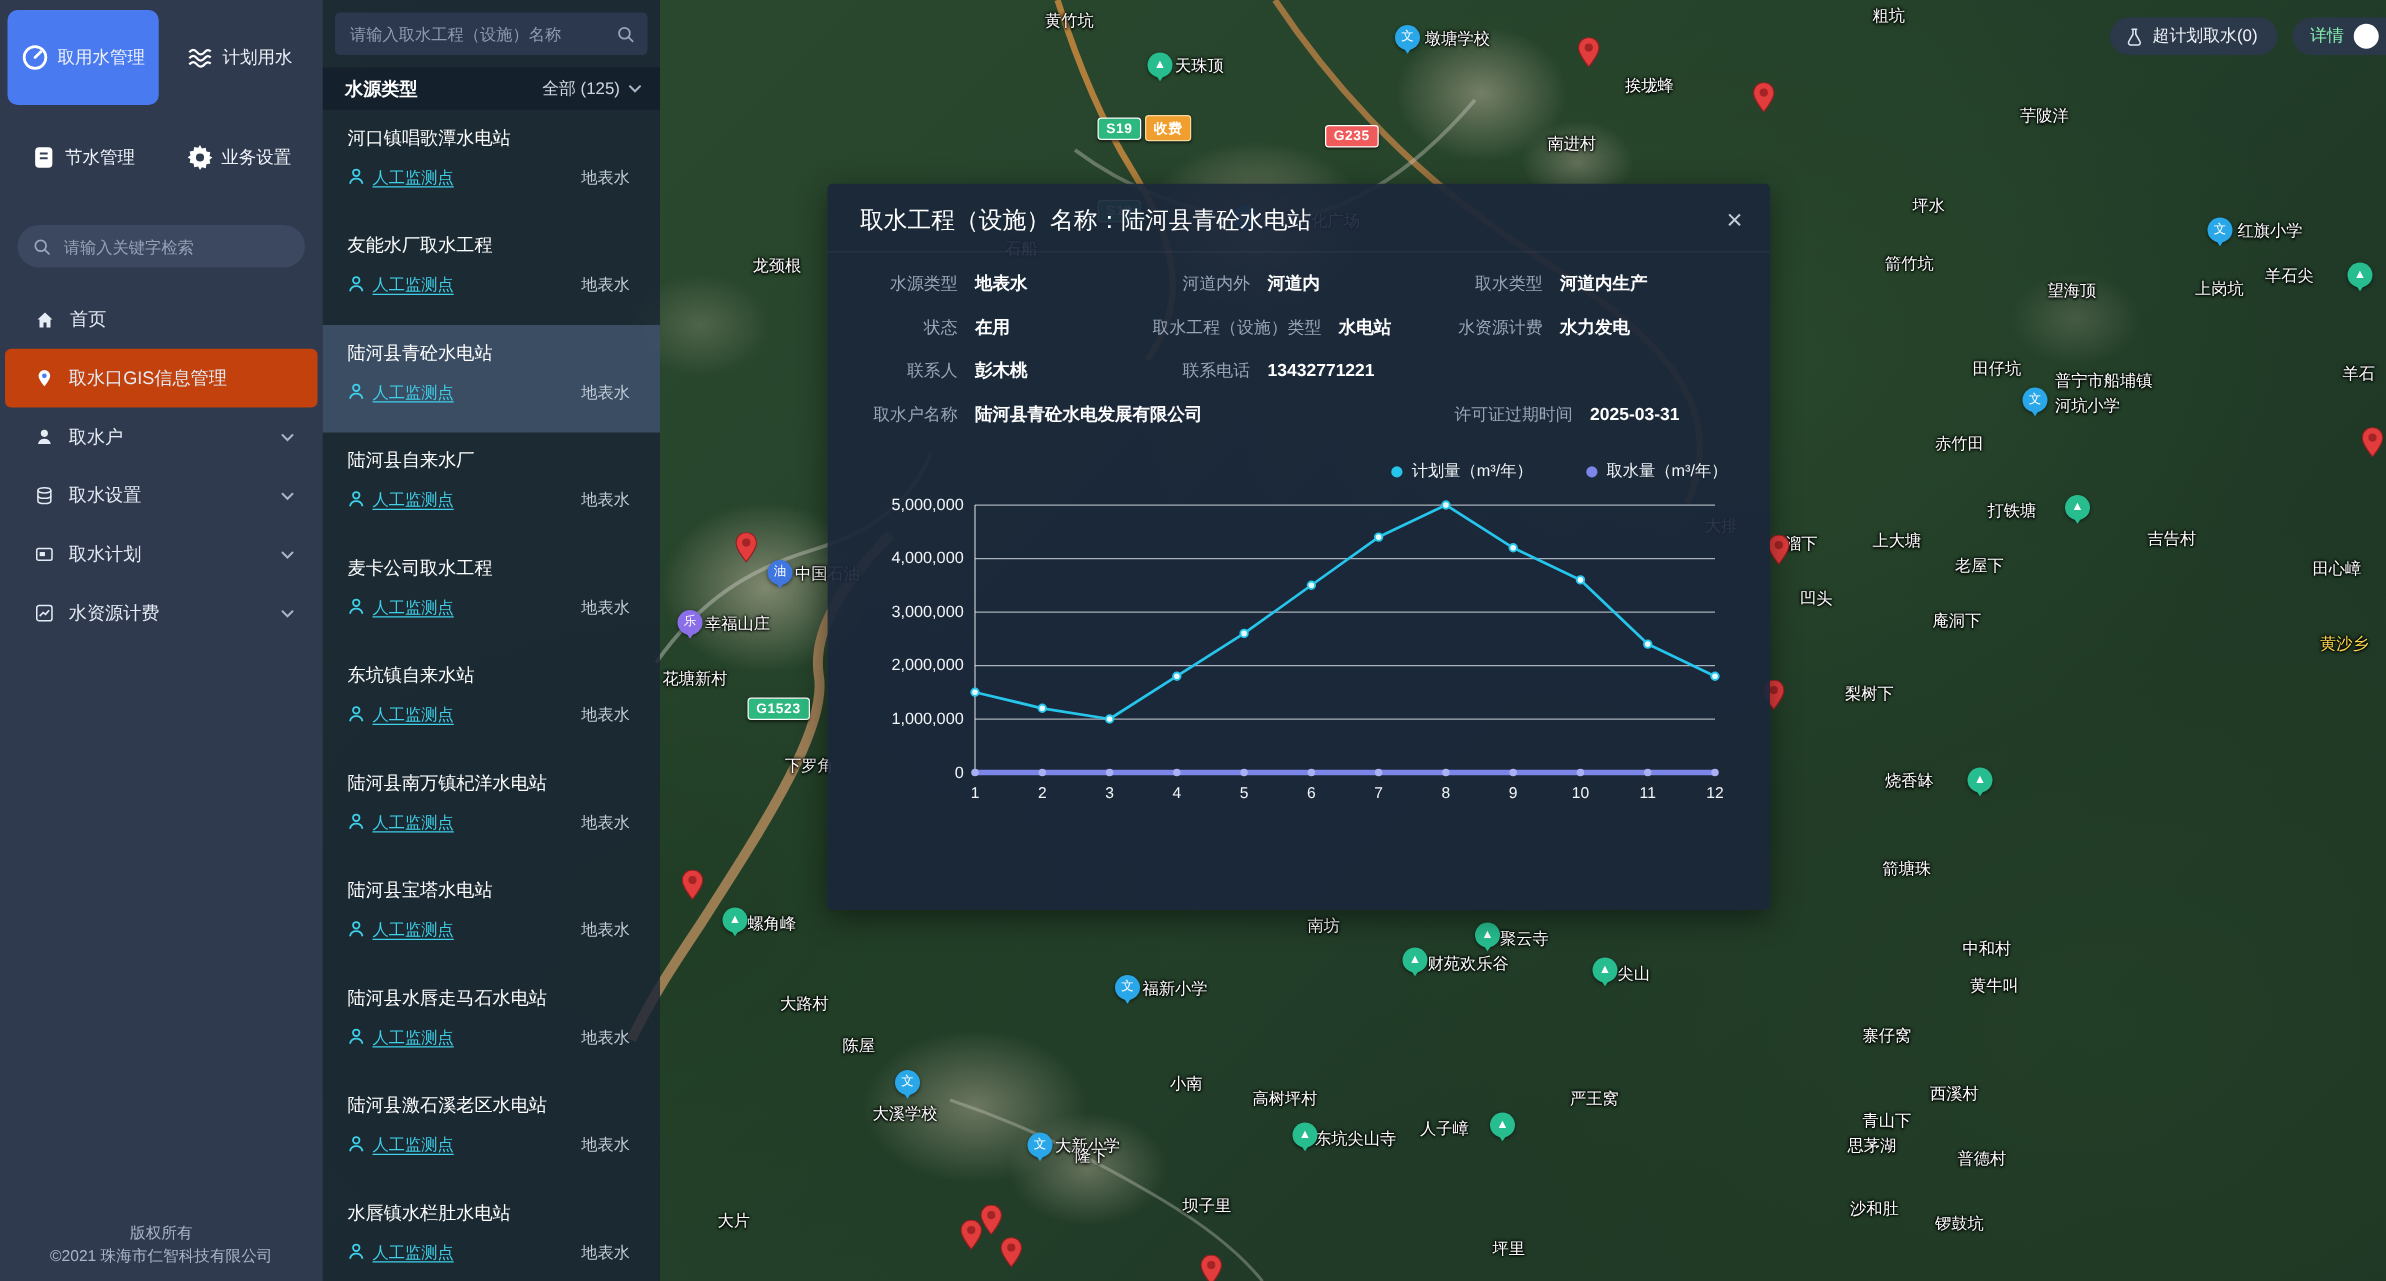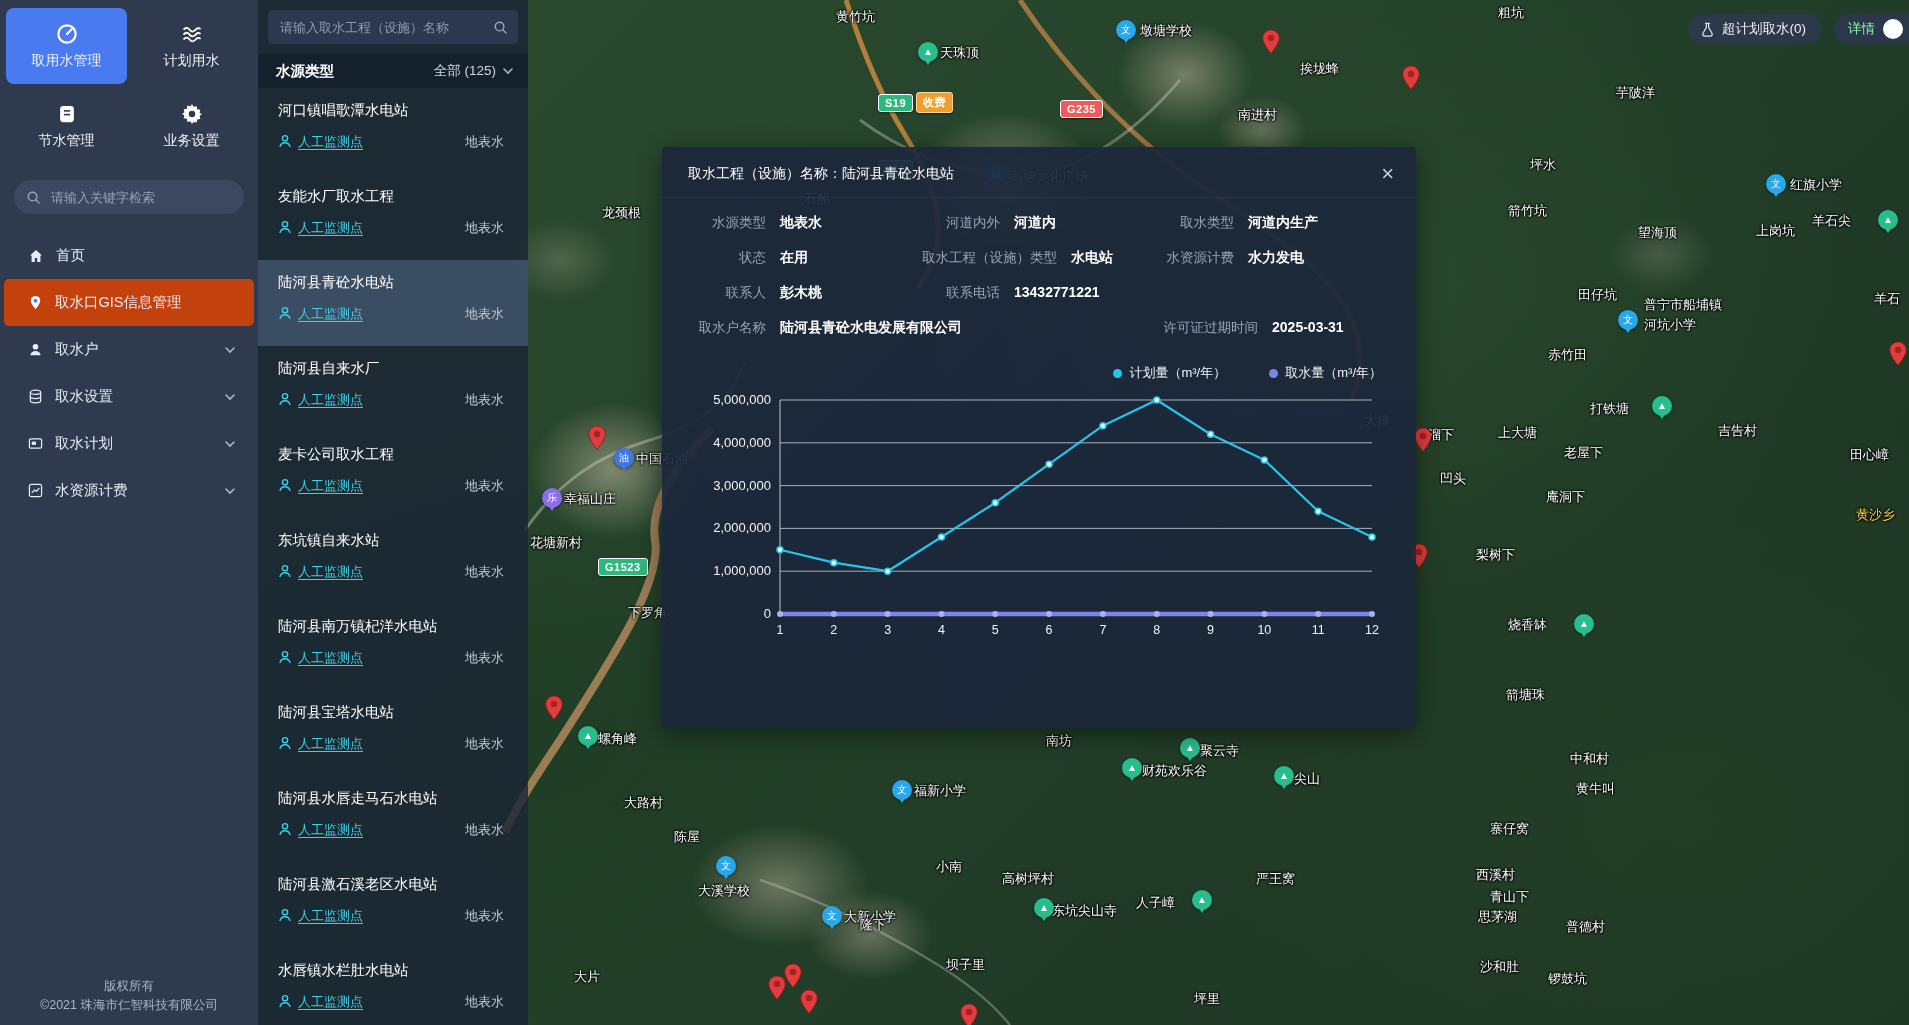--- a/index.html
+++ b/index.html
@@ -35,21 +35,21 @@
   .redpin{position:absolute;width:18px;height:24px;}
   .badge{position:absolute;font-size:11px;font-weight:bold;color:#fff;padding:2px 6px;border-radius:3px;
     box-shadow:0 1px 2px rgba(0,0,0,.5);letter-spacing:.5px;}
   .badge.green{background:#2db87f;border:1px solid #fff;}
   .badge.orange{background:#f09f2e;border:1px solid #f7d9a0;color:#fff;}
   .badge.red{background:#ef5a5a;border:1px solid #fff;}
 
   
   #sidebar{position:absolute;left:0;top:0;width:258px;height:1025px;background:#2f3a4f;z-index:30;}
   #nav-modules{display:grid;grid-template-columns:1fr 1fr;gap:4px;padding:8px 6px 0 6px;}
-  .module{height:76px;border-radius:8px;display:flex;flex-direction:column;align-items:center;
+  .module{height:76px;border-radius:8px;display:flex;flex-direction:row;align-items:center;
     justify-content:center;gap:7px;cursor:pointer;}
   .module.active{background:#4a7af0;}
   .mlabel{font-size:14px;color:#eef2f8;}
   .mico{height:22px;display:flex;align-items:center;}
   #sb-search{margin:16px 14px 6px 14px;height:34px;background:#3c4760;border-radius:17px;
     display:flex;align-items:center;padding:0 12px;gap:8px;}
   #sb-search input{flex:1;background:transparent;border:none;outline:none;color:#dfe6f0;font-size:13px;}
   #sb-search input::placeholder{color:#95a1b5;}
   #menu{margin-top:18px;}
   .mi{height:47px;display:flex;align-items:center;padding:0 18px 0 24px;gap:12px;cursor:pointer;
@@ -84,21 +84,21 @@
     align-items:center;gap:7px;padding:0 16px 0 12px;color:#eef2f8;font-size:13.5px;cursor:pointer;}
   #detail-pill{height:30px;background:rgba(44,56,77,.92);border-radius:16px 0 0 16px;display:flex;
     align-items:center;gap:8px;padding:0 6px 0 14px;color:#86efac;font-size:13.5px;cursor:pointer;}
   #toggle-knob{width:20px;height:20px;border-radius:50%;background:#fff;}
 
   
   #modal{position:absolute;left:662px;top:147px;width:754px;height:581px;z-index:25;
     background:rgba(27,39,58,.93);border-radius:4px;box-shadow:0 6px 24px rgba(0,0,0,.45);}
   #modal-head{display:flex;align-items:center;padding:16px 22px 12px 26px;
     border-bottom:1px solid rgba(255,255,255,.06);}
-  #modal-title{color:#fff;font-size:14px;}
+  #modal-title{color:#fff;font-size:19px;}
   #modal-close{margin-left:auto;color:#c4cdd9;font-size:22px;line-height:1;cursor:pointer;}
   #modal-fields{padding:16px 26px 0 26px;}
   .mrow{display:flex;margin-bottom:17px;}
   .mcell{flex:1;display:flex;align-items:baseline;min-width:0;}
   .mcell.wide{flex:2.1;}
   .flab{color:#98a5b8;font-size:13.5px;text-align:right;min-width:78px;flex-shrink:0;}
   .fval{color:#fff;font-size:14px;font-weight:bold;margin-left:14px;white-space:nowrap;}
   #chart-block{padding:6px 20px 0 20px;}
   #chart-legend{display:flex;justify-content:flex-end;gap:43px;padding-right:14px;margin:4px 0 10px 0;}
   .lg-item{display:flex;align-items:center;gap:7px;color:#f2f5f8;font-size:13px;}
@@ -147,21 +147,21 @@
         <span class="map-label" style="left: 1564px; top: 444px;">老屋下</span>
         <span class="map-label" style="left: 1440px; top: 470px;">凹头</span>
         <span class="map-label" style="left: 1546px; top: 488px;">庵洞下</span>
         <span class="map-label" style="left: 1476px; top: 546px;">梨树下</span>
         <span class="map-label" style="left: 1508px; top: 616px;">烧香缽</span>
         <span class="map-label" style="left: 1506px; top: 686px;">箭塘珠</span>
         <span class="map-label" style="left: 1570px; top: 750px;">中和村</span>
         <span class="map-label" style="left: 1576px; top: 780px;">黄牛叫</span>
         <span class="map-label" style="left: 1490px; top: 820px;">寨仔窝</span>
         <span class="map-label" style="left: 1256px; top: 870px;">严王窝</span>
-        <span class="map-label" style="left: 1476px; top: 866px;">西溪村</span>
+        <span class="map-label" style="left: 1544px; top: 866px;">西溪村</span>
         <span class="map-label" style="left: 1490px; top: 888px;">青山下</span>
         <span class="map-label" style="left: 1478px; top: 908px;">思茅湖</span>
         <span class="map-label" style="left: 1566px; top: 918px;">普德村</span>
         <span class="map-label" style="left: 1480px; top: 958px;">沙和肚</span>
         <span class="map-label" style="left: 1548px; top: 970px;">锣鼓坑</span>
         <span class="map-label" style="left: 1294px; top: 770px;">尖山</span>
         <span class="map-label" style="left: 1200px; top: 742px;">聚云寺</span>
         <span class="map-label" style="left: 1046px; top: 732px;">南坊</span>
         <span class="map-label" style="left: 914px; top: 782px;">福新小学</span>
         <span class="map-label" style="left: 936px; top: 858px;">小南</span>

